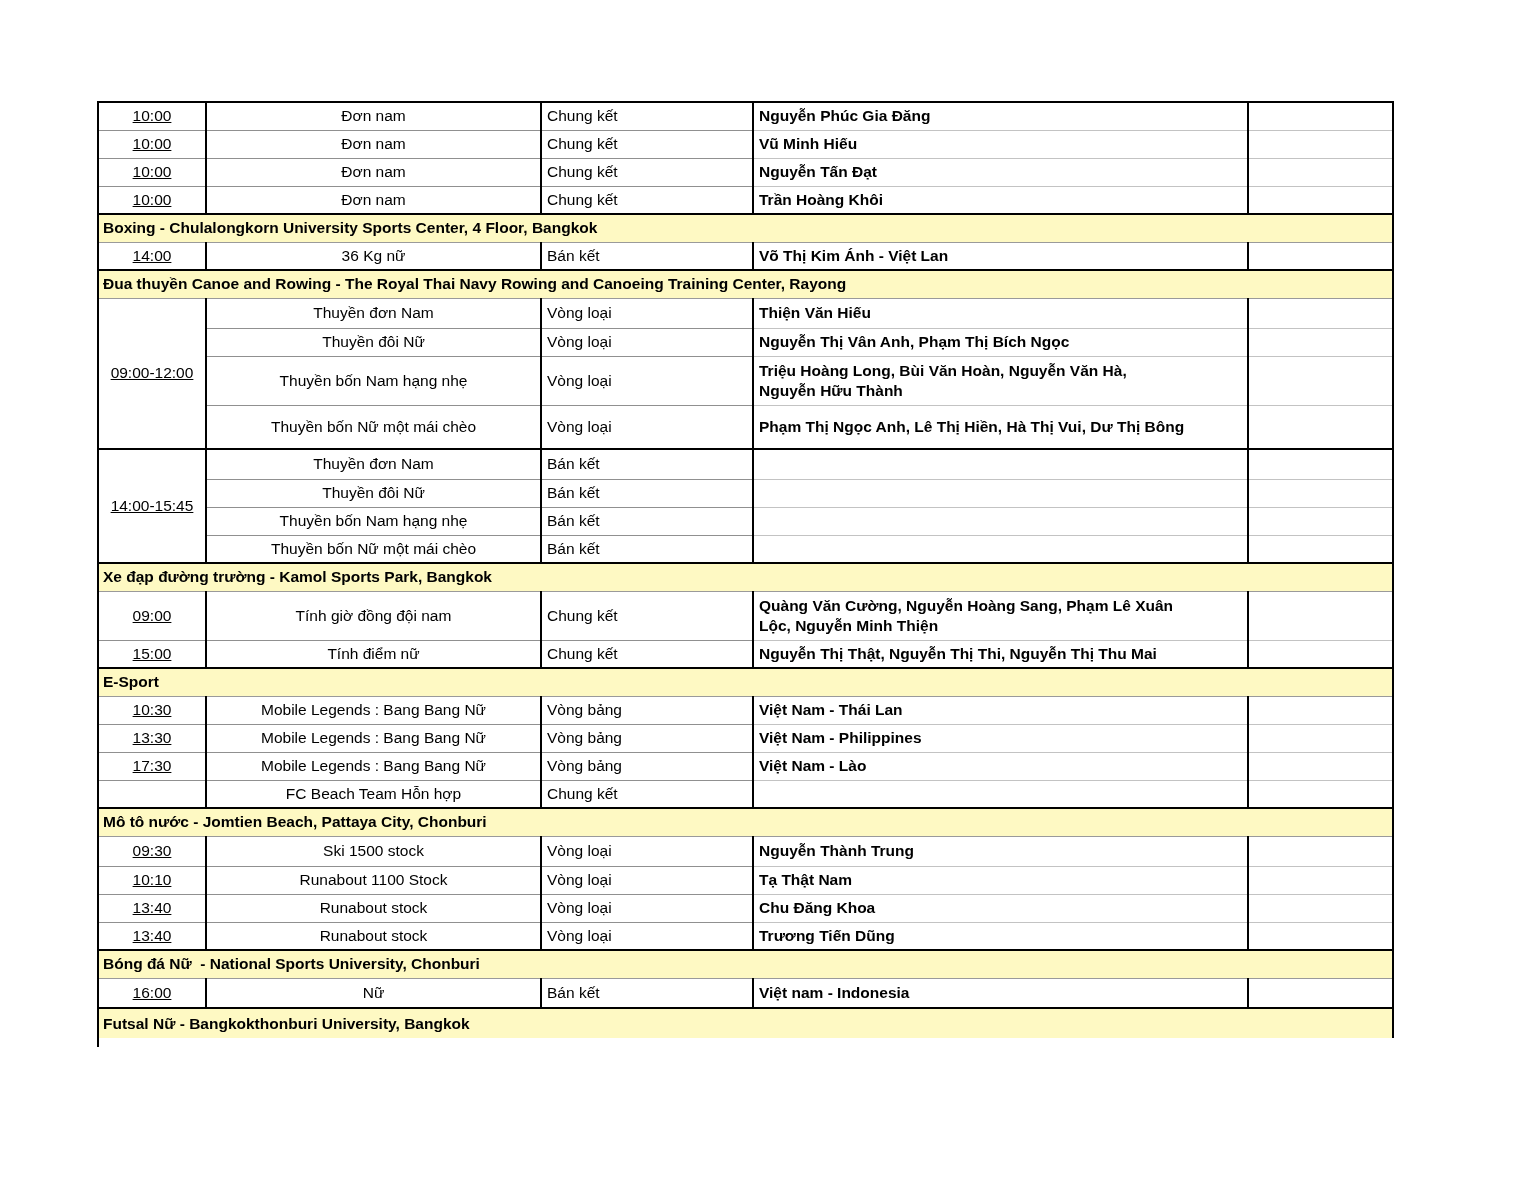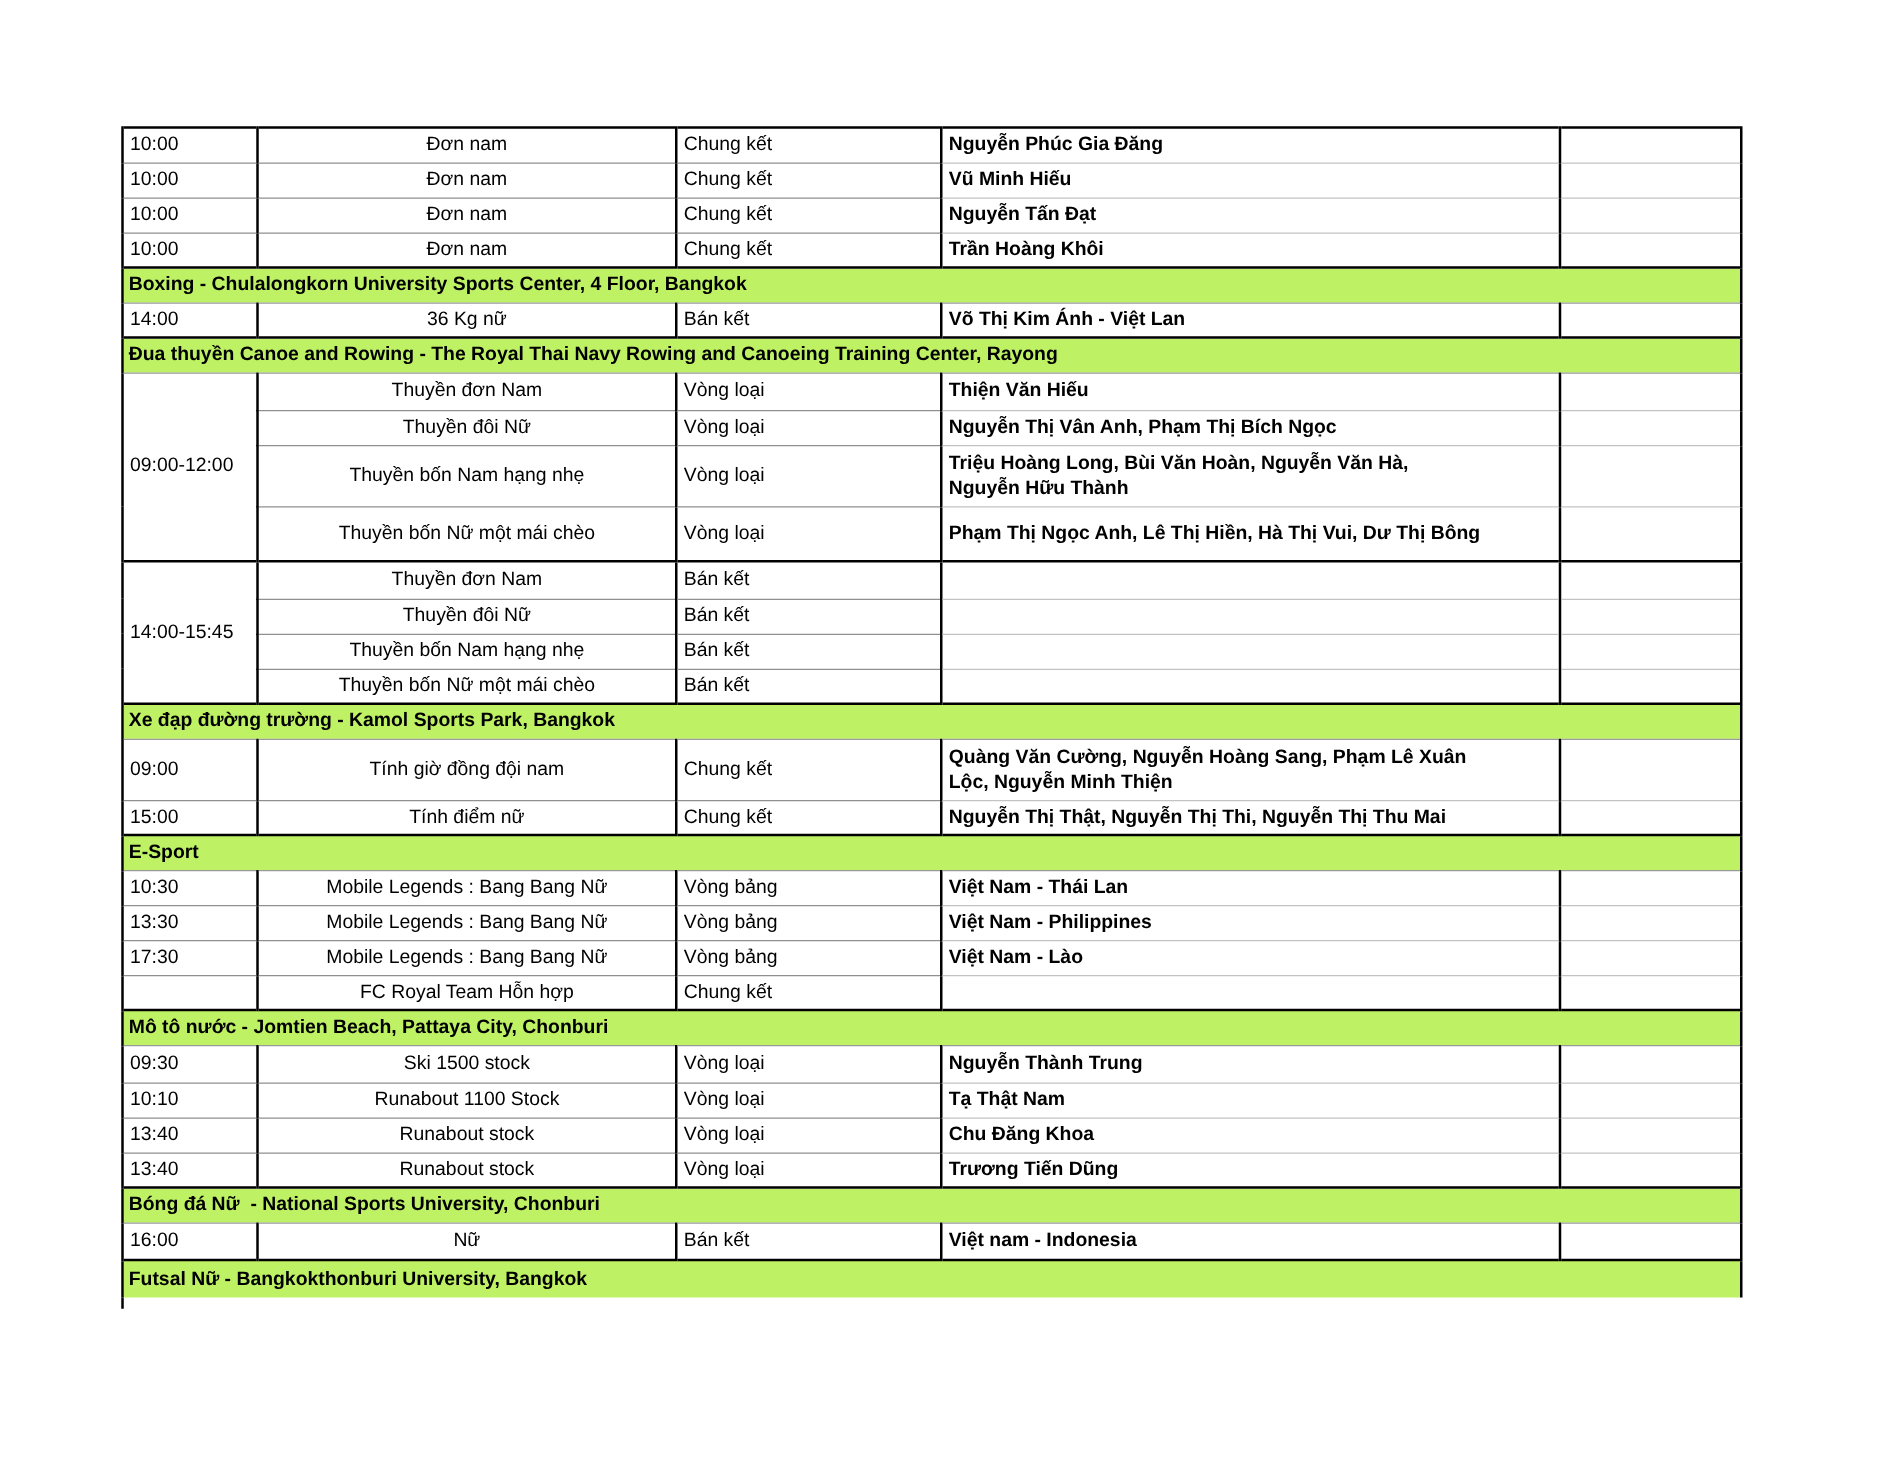--- a/index.html
+++ b/index.html
@@ -29,28 +29,28 @@
     overflow:hidden;
     border-left:2px solid #000;
     border-right:2px solid #000;
     border-top:1px solid #909090;
     border-bottom:1px solid #909090;
   }
   tr{height:28px;}
   tr.h30{height:30px;}
   tr.h44{height:44px;}
   tr.h49{height:49px;}
-  td.t{text-align:left;}
+  td.t{text-align:center;text-decoration:underline;}
   td.r{text-align:left;}
   td.e{text-align:center;}
   td.n{text-align:left;white-space:pre-wrap;}
   td.n,td.x{border-top-color:#c3c3c3;border-bottom-color:#c3c3c3;font-weight:bold;}
   tr.gsep td{border-top:2px solid #000;}
   tr.section td{
-    background:#bef264;
+    background:#fef9c3;
     font-weight:bold;
     border-top:2px solid #000;
     border-bottom:1px solid #9a9a9a;
     padding:1px 4px;
     white-space:pre-wrap;
     text-align:left;
   }
   tr.section.last td{border-bottom:none;}
   .crop-stub{
     position:absolute;
@@ -201,21 +201,21 @@
       </tr>
       <tr>
         <td class="t">17:30</td>
         <td class="e">Mobile Legends : Bang Bang Nữ</td>
         <td class="r">Vòng bảng</td>
         <td class="n">Việt Nam - Lào</td>
         <td class="x"></td>
       </tr>
       <tr>
         <td class="t"></td>
-        <td class="e">FC Royal Team Hỗn hợp</td>
+        <td class="e">FC Beach Team Hỗn hợp</td>
         <td class="r">Chung kết</td>
         <td class="n"></td>
         <td class="x"></td>
       </tr>
       <tr class="section">
         <td colspan="5">Mô tô nước - Jomtien Beach, Pattaya City, Chonburi</td>
       </tr>
       <tr class="h30">
         <td class="t">09:30</td>
         <td class="e">Ski 1500 stock</td>

